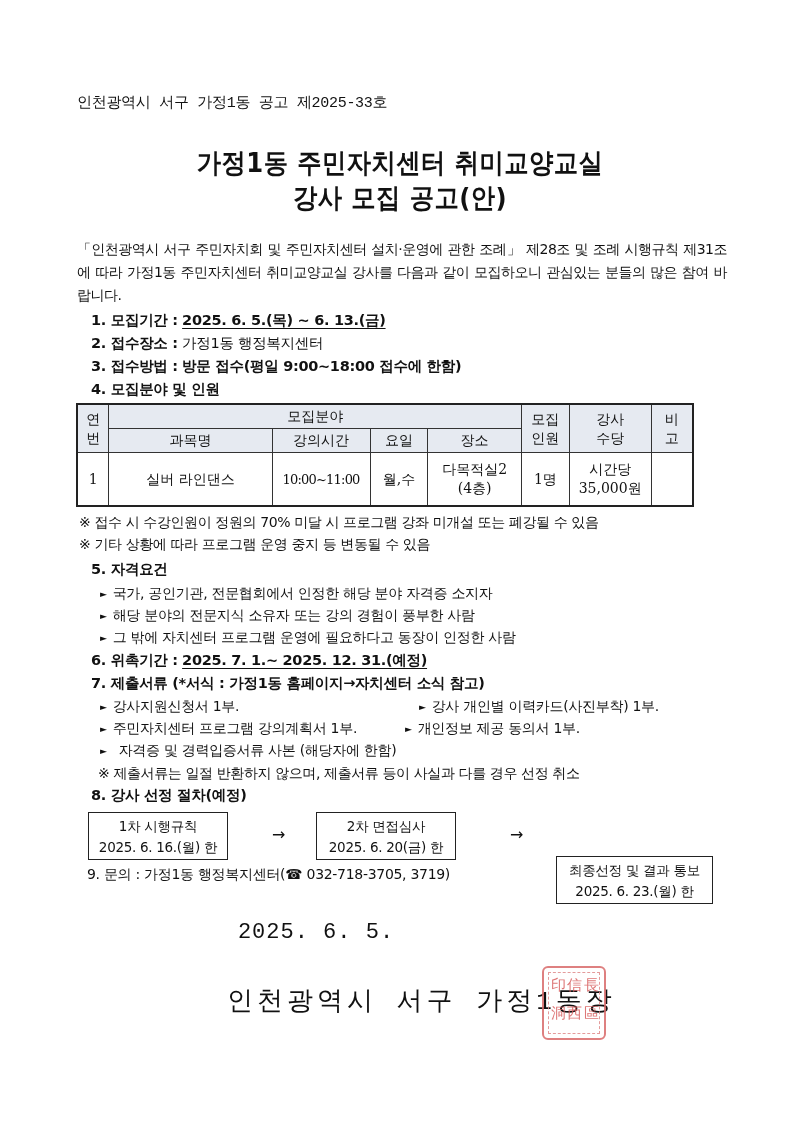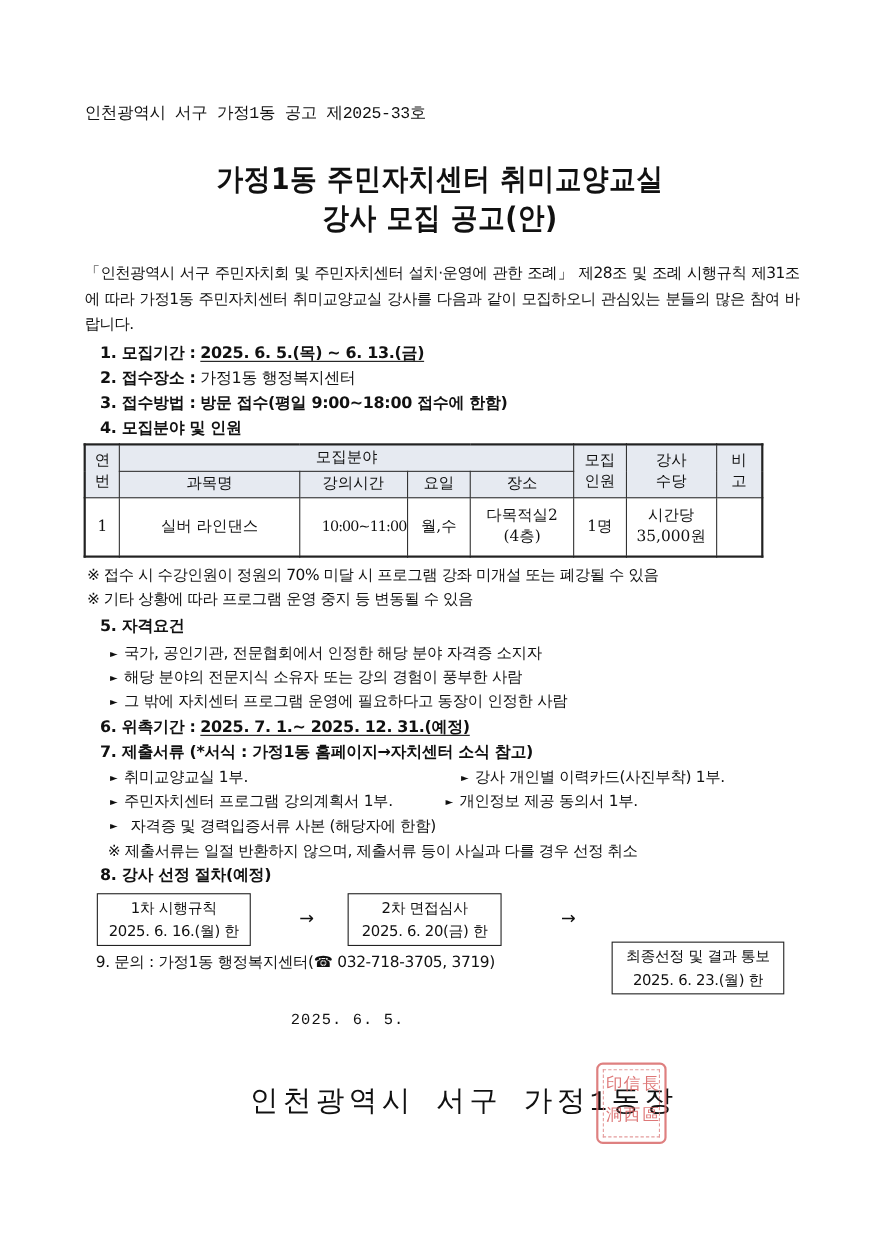--- a/index.html
+++ b/index.html
@@ -20,21 +20,21 @@
 
   table.recruit { position: absolute; left: 76px; top: 403px; width: 618px; border-collapse: collapse; font-family: "DejaVu Serif", "Liberation Serif", serif; font-size: 14px; }
   table.recruit td, table.recruit th { border: 1.3px solid #333; text-align: center; padding: 0; font-weight: normal; line-height: 19px; }
   table.recruit th { background: #e6eaf1; height: 23px; }
   table.recruit td { height: 52px; }
   table.recruit { border: 2px solid #222; }
 
   .step-box { position: absolute; border: 1.5px solid #222; text-align: center; font-size: 13.5px; line-height: 21px; padding-top: 3px; box-sizing: border-box; letter-spacing: -0.3px; }
   .arrow { position: absolute; font-size: 16px; }
 
-  .date { left: 0; width: 632px; text-align: center; top: 920px; font-size: 14px; letter-spacing: 1px; }
+  .date { left: 0; width: 632px; text-align: center; top: 920px; font-size: 22px; letter-spacing: 1px; }
   .signer { left: 227px; top: 983px; font-size: 26px; letter-spacing: 4px; }
   .stamp { position: absolute; left: 542px; top: 966px; width: 60px; height: 70px; border: 2px solid #d96a6a; border-radius: 6px; opacity: 0.85; }
   .stamp .inner { position: absolute; left: 4px; top: 4px; right: 4px; bottom: 4px; border: 1px dashed #e08a8a; }
   .stamp .glyph { position: absolute; color: #d86060; font-size: 15px; font-family: "DejaVu Serif", serif; line-height: 15px; }
 </style>
 </head>
 <body>
 
 <div class="abs serif notice-no">인천광역시 서구 가정1동 공고 제2025-33호</div>
 <div class="abs title title1">가정1동 주민자치센터 취미교양교실</div>
@@ -79,21 +79,21 @@
   </tr>
   <tr>
     <th>과목명</th>
     <th>강의시간</th>
     <th>요일</th>
     <th>장소</th>
   </tr>
   <tr>
     <td>1</td>
     <td>실버 라인댄스</td>
-    <td style="letter-spacing:-0.8px;font-size:13px;text-align:right;">10:00~11:00</td>
+    <td style="letter-spacing:-0.8px;font-size:13px;">10:00~11:00</td>
     <td>월,수</td>
     <td><span>다목적실2</span><br><span>(4층)</span></td>
     <td>1명</td>
     <td><span>시간당</span><br><span>35,000원</span></td>
     <td></td>
   </tr>
 </tbody>
   </table>
 
 <div class="abs note" style="left:79px; top:514px;">※ 접수 시 수강인원이 정원의 70% 미달 시 프로그램 강좌 미개설 또는 폐강될 수 있음</div>
@@ -107,21 +107,21 @@
 <div class="abs bullet" style="left:100px; top:629px;"><span class="tri">►</span><span>그 밖에 자치센터 프로그램 운영에 필요하다고 동장이 인정한 사람</span></div>
 
 <div class="abs item" style="left:91px; top:651px;">
   <b>6. 위촉기간 :</b>
   <span class="u">2025. 7. 1.~ 2025. 12. 31.(예정)</span>
 </div>
 
 <div class="abs item" style="left:91px; top:674px;">
   <b>7. 제출서류 (*서식 : 가정1동 홈페이지→자치센터 소식 참고)</b>
 </div>
-<div class="abs bullet" style="left:100px; top:698px;"><span class="tri">►</span><span>취미교양교실 1부.</span></div>
+<div class="abs bullet" style="left:100px; top:698px;"><span class="tri">►</span><span>강사지원신청서 1부.</span></div>
 <div class="abs bullet" style="left:419px; top:698px;"><span class="tri">►</span><span>강사 개인별 이력카드(사진부착) 1부.</span></div>
 <div class="abs bullet" style="left:100px; top:720px;"><span class="tri">►</span><span>주민자치센터 프로그램 강의계획서 1부.</span></div>
 <div class="abs bullet" style="left:405px; top:720px;"><span class="tri">►</span><span>개인정보 제공 동의서 1부.</span></div>
 <div class="abs bullet" style="left:100px; top:742px;"><span class="tri" style="margin-right:12px;">►</span><span>자격증 및 경력입증서류 사본 (해당자에 한함)</span></div>
 <div class="abs note" style="left:98px; top:765px;">※ 제출서류는 일절 반환하지 않으며, 제출서류 등이 사실과 다를 경우 선정 취소</div>
 
 <div class="abs item" style="left:91px; top:786px;">
   <b>8. 강사 선정 절차(예정)</b>
 </div>
 

